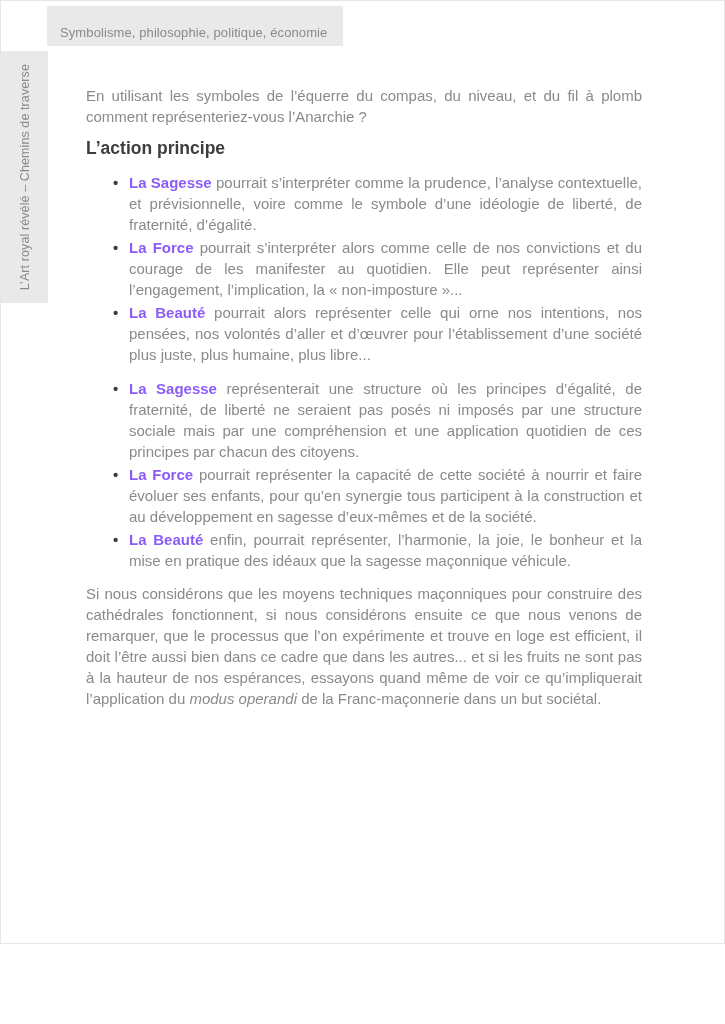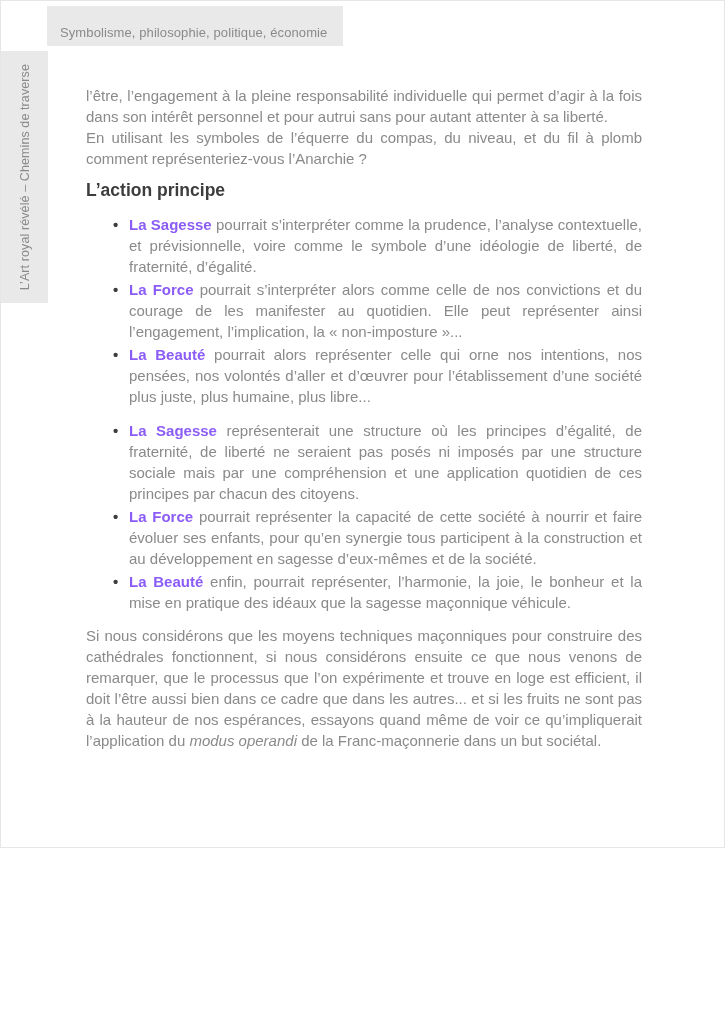--- a/index.html
+++ b/index.html
@@ -3,21 +3,21 @@
 <meta charset="utf-8">
 <style>
   html, body {
     margin: 0;
     padding: 0;
     background: #ffffff;
   }
   .page {
     position: relative;
     width: 725px;
-    height: 848px;
+    height: 944px;
     background: #ffffff;
     font-family: "Liberation Sans", sans-serif;
     box-sizing: border-box;
     border: 1px solid #e6e6e6;
     overflow: hidden;
   }
 
   
   .header-tab {
     position: absolute;
@@ -121,21 +121,20 @@
   <div class="header-tab">
     <span class="header-title">Symbolisme, philosophie, politique, économie</span>
   </div>
 
   <div class="sidebar-tab">
     <span class="sidebar-title">L’Art royal révélé – Chemins de traverse</span>
   </div>
 
   <div class="content">
 
-    <p>l’être, l’engagement à la pleine responsabilité individuelle qui permet d’agir à la fois dans son intérêt personnel et pour autrui sans pour autant attenter à sa liberté.</p>
     <p>En utilisant les symboles de l’équerre du compas, du niveau, et du fil à plomb comment représenteriez-vous l’Anarchie ?</p>
 
     <h2 class="section-heading">L’action principe</h2>
 
 
     <div class="bullet-list">
       <div class="list-item">
         <span class="bullet">•</span>
         <span class="lead">La Sagesse</span>
         <span>pourrait s’interpréter comme la prudence, l’analyse contextuelle, et prévisionnelle, voire comme le symbole d’une idéologie de liberté, de fraternité, d’égalité.</span>

